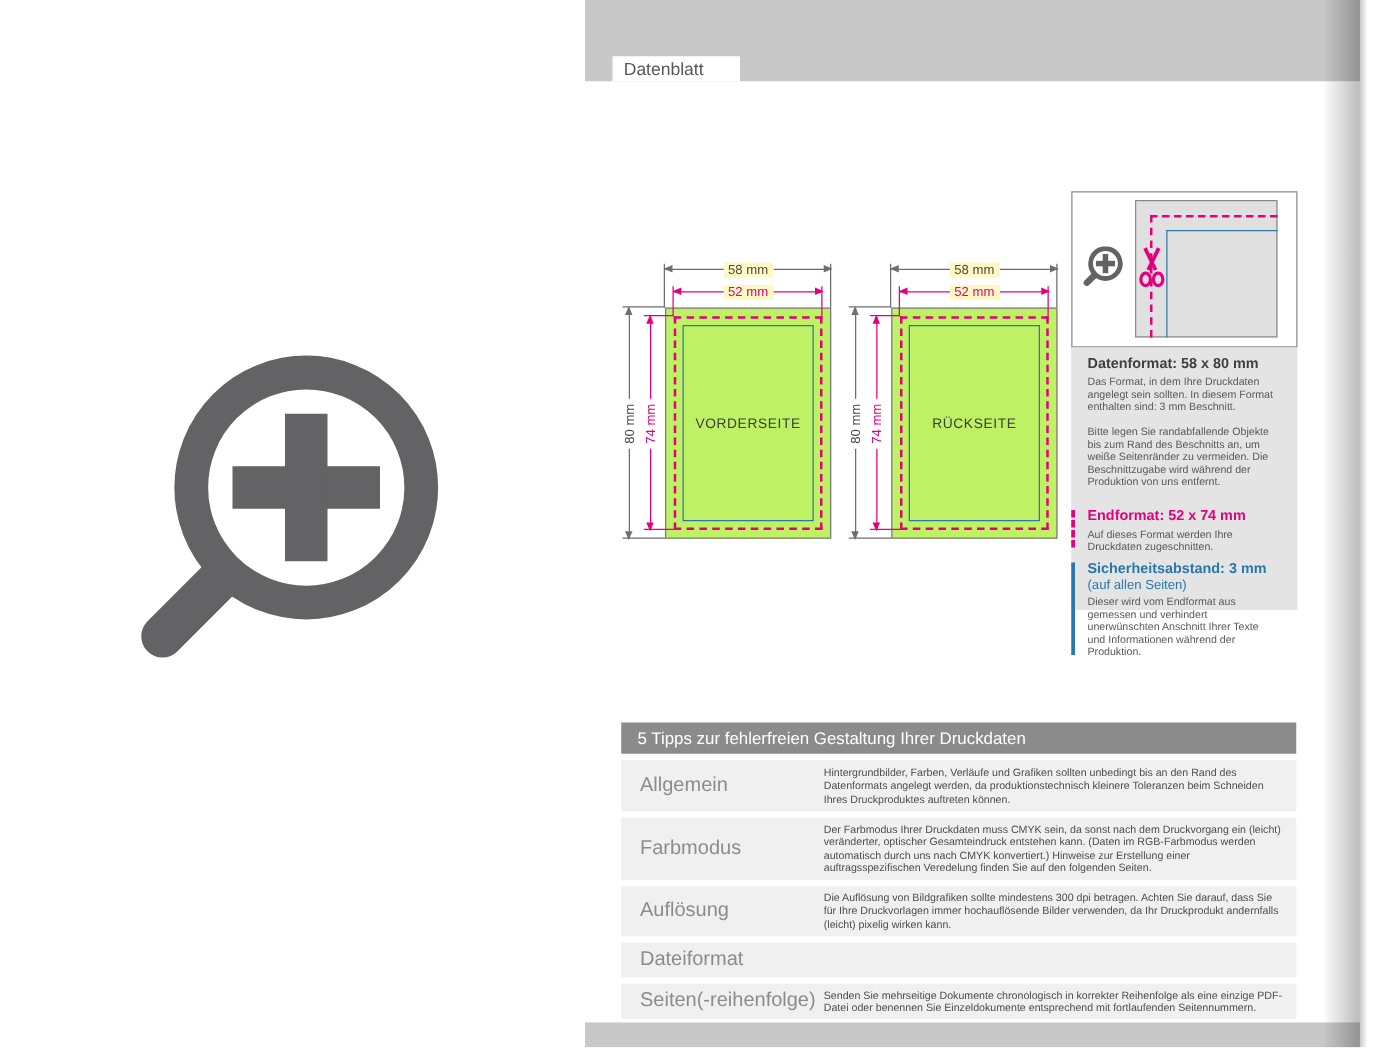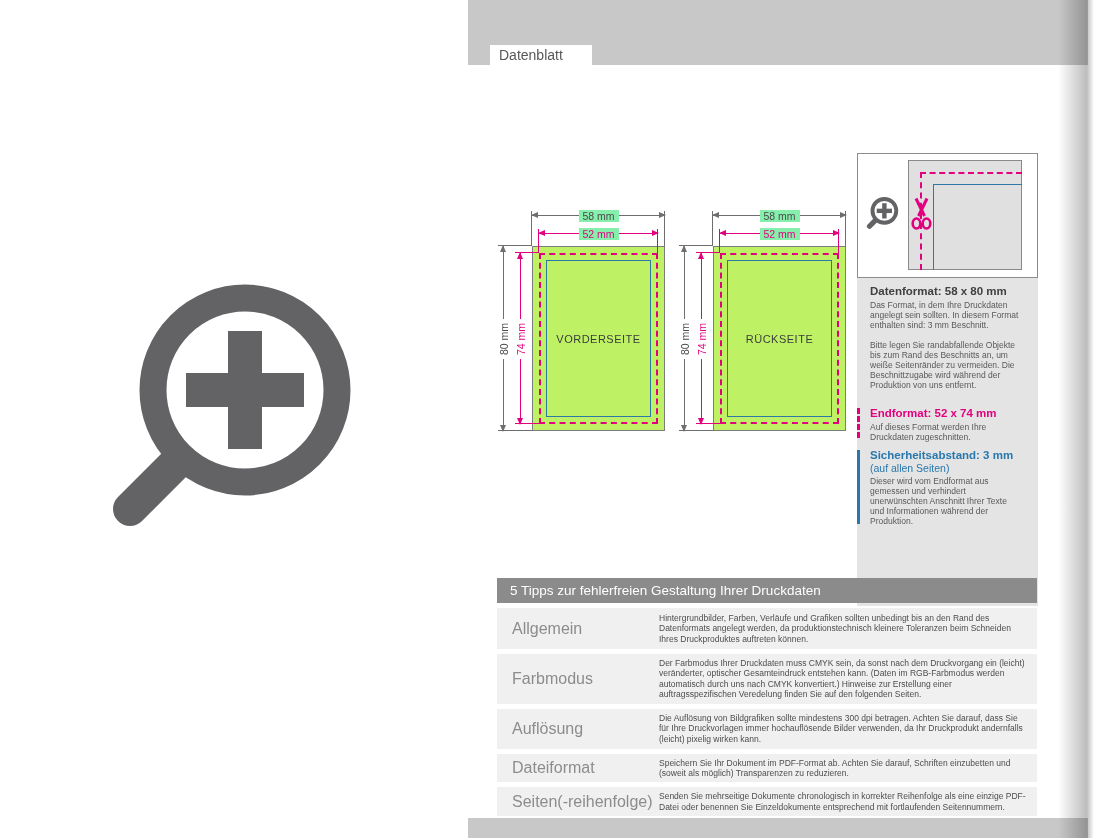--- a/index.html
+++ b/index.html
@@ -37,37 +37,37 @@
   .dim-h i,.dim-v i{position:absolute;width:0;height:0;border:3.5px solid transparent;}
   .dim-h .a-l{left:-1px;top:-4px;border-right:7px solid #6e6e6e;border-left-width:0;}
   .dim-h .a-r{right:-1px;top:-4px;border-left:7px solid #6e6e6e;border-right-width:0;}
   .dim-h.m .a-l{border-right-color:#e2007e;}
   .dim-h.m .a-r{border-left-color:#e2007e;}
   .dim-v .a-t{top:-1px;left:-4px;border-bottom:7px solid #6e6e6e;border-top-width:0;}
   .dim-v .a-b{bottom:-1px;left:-4px;border-top:7px solid #6e6e6e;border-bottom-width:0;}
   .dim-v.m .a-t{border-bottom-color:#e2007e;}
   .dim-v.m .a-b{border-top-color:#e2007e;}
   .dim-h .lbl{position:absolute;left:50%;top:0;transform:translate(-50%,-50%);
-      background:#86efac;padding:0 4px;font-size:10.5px;color:#4a4a4a;white-space:nowrap;}
+      background:#fef9c3;padding:0 4px;font-size:10.5px;color:#4a4a4a;white-space:nowrap;}
   .dim-v .lbl{position:absolute;left:0;top:50%;transform:translate(-50%,-50%) rotate(-90deg);
       background:#fff;padding:0 4px;font-size:10.5px;color:#4a4a4a;white-space:nowrap;}
   .dim-h.m .lbl,.dim-v.m .lbl{color:#e2007e;}
   .ext{background:#6e6e6e;}
   .ext.m{background:#e2007e;}
 
   
   .preview-frame{left:857px;top:153px;width:181px;height:125px;background:#fff;
       border:1px solid #8c8c8c;box-sizing:border-box;}
   .pcard{left:908px;top:160px;width:114px;height:110px;background:#e0e0e0;
       border:1px solid #8a8a8a;box-sizing:border-box;}
   .pdash{left:920px;top:172px;width:102px;height:98px;
       border-left:2px dashed #e2007e;border-top:2px dashed #e2007e;box-sizing:border-box;}
   .pblue{left:933px;top:184px;width:89px;height:86px;
       border-left:1px solid #2e78a8;border-top:1px solid #2e78a8;box-sizing:border-box;}
-  .info-panel{left:857px;top:278px;width:181px;height:328px;background:#e4e4e4;
+  .info-panel{left:857px;top:278px;width:181px;height:210px;background:#e4e4e4;
       box-sizing:border-box;padding:7px 12px 10px 13px;}
   .info-panel h3{margin:0;font-size:11.5px;line-height:13px;color:#404040;}
   .info-panel h3.mag{color:#e2007e;}
   .info-panel h3.blu{color:#2878ad;}
   .info-panel .blu-sub{font-size:10.5px;line-height:12px;color:#2878ad;margin:0;}
   .info-panel p{margin:2px 4px 10px 0;font-size:8.5px;line-height:10px;color:#595959;}
   .sect{position:relative;}
   .sect.endf{margin-top:17px;}
   .sect.endf::before{content:"";position:absolute;left:-13px;top:1px;bottom:4px;
       border-left:3px dashed #e2007e;}
@@ -212,21 +212,20 @@
     <div class="tip-row" style="min-height:48px;">
       <div class="lab">Farbmodus</div>
       <div class="txt">Der Farbmodus Ihrer Druckdaten muss CMYK sein, da sonst nach dem Druckvorgang ein (leicht) veränderter, optischer Gesamteindruck entstehen kann. (Daten im RGB-Farbmodus werden automatisch durch uns nach CMYK konvertiert.) Hinweise zur Erstellung einer auftragsspezifischen Veredelung finden Sie auf den folgenden Seiten.</div>
     </div>
     <div class="tip-row" style="min-height:40px;">
       <div class="lab">Auflösung</div>
       <div class="txt">Die Auflösung von Bildgrafiken sollte mindestens 300 dpi betragen. Achten Sie darauf, dass Sie für Ihre Druckvorlagen immer hochauflösende Bilder verwenden, da Ihr Druckprodukt andernfalls (leicht) pixelig wirken kann.</div>
     </div>
     <div class="tip-row" style="min-height:28px;">
       <div class="lab">Dateiformat</div>
-      <div class="txt">Speichern Sie Ihr Dokument im PDF-Format ab. Achten Sie darauf, Schriften einzubetten und (soweit als möglich) Transparenzen zu reduzieren.</div>
     </div>
     <div class="tip-row" style="min-height:28px;">
       <div class="lab">Seiten(-reihenfolge)</div>
       <div class="txt">Senden Sie mehrseitige Dokumente chronologisch in korrekter Reihenfolge als eine einzige PDF-Datei oder benennen Sie Einzeldokumente entsprechend mit fortlaufenden Seitennummern.</div>
     </div>
   </div>
 
   <div class="abs page-shadow"></div>
 </div>
 

